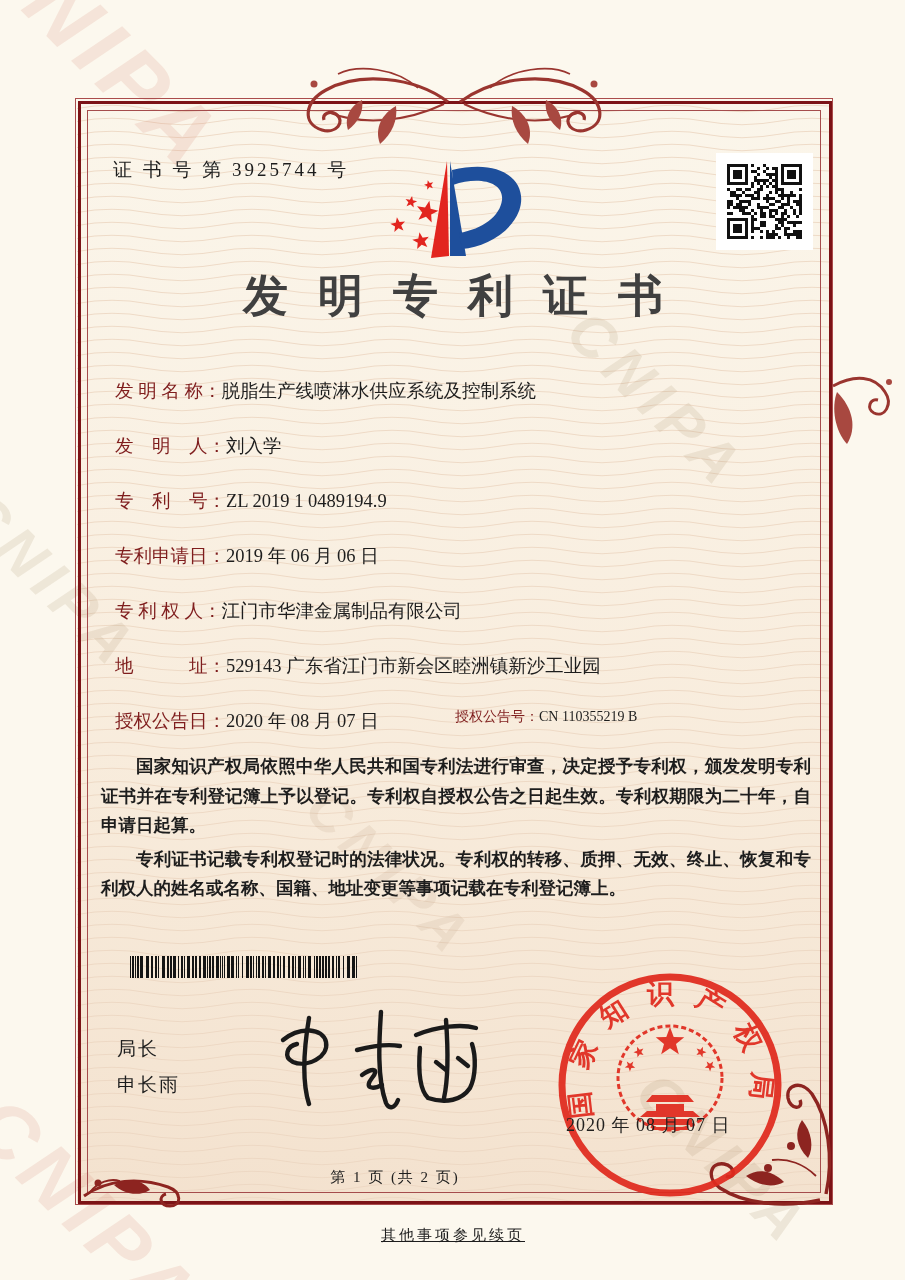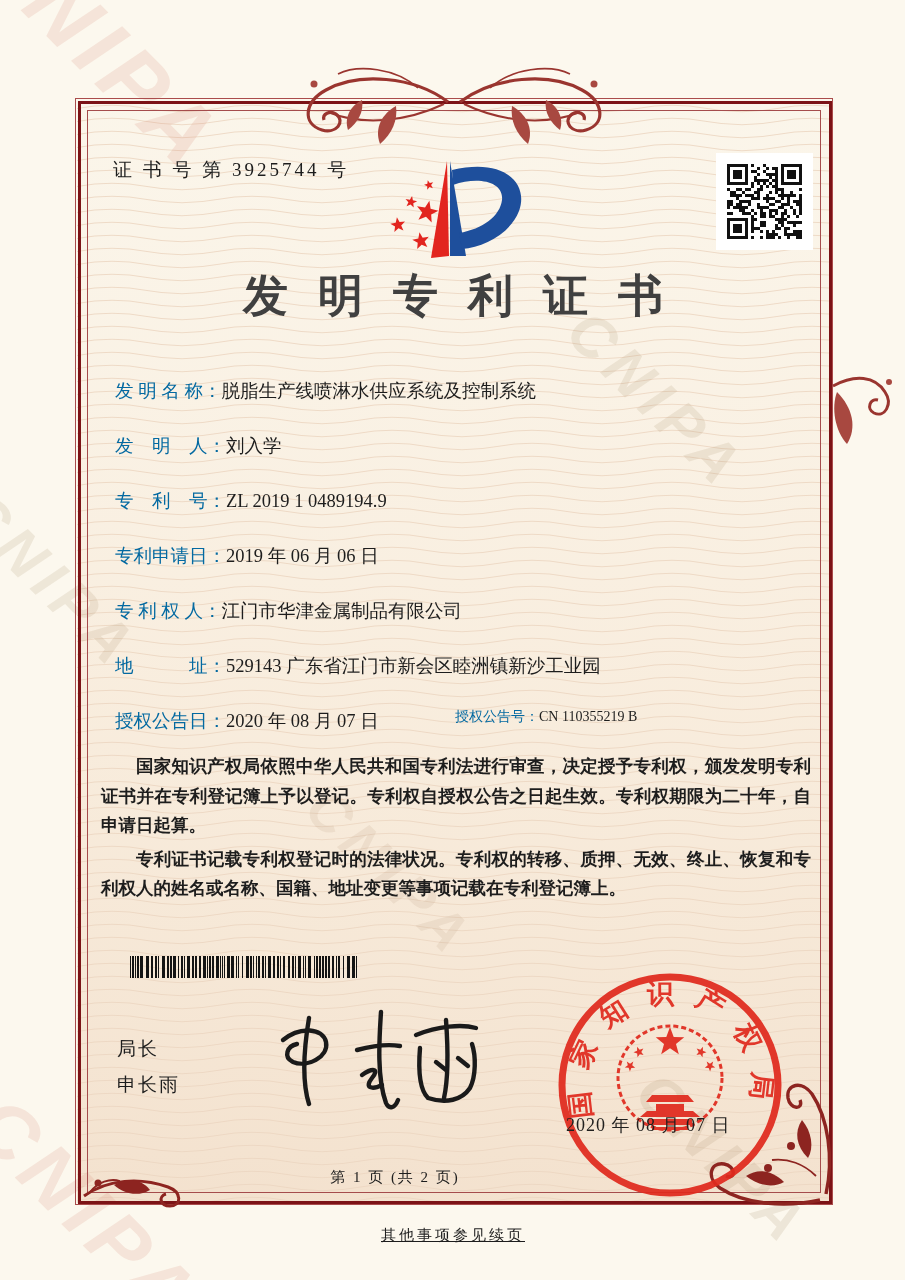--- a/index.html
+++ b/index.html
@@ -25,21 +25,21 @@
   .abs{position:absolute;z-index:4;}
   .cert-no{left:113px;top:157px;font-size:19px;letter-spacing:3px;}
   .qr-wrap{left:716px;top:153px;width:97px;height:97px;background:#ffffff;
            display:flex;align-items:center;justify-content:center;}
   .title{left:75px;top:266px;width:756px;text-align:center;font-size:45px;font-weight:bold;
          letter-spacing:30px;text-indent:30px;color:#404040;}
   .field{left:115px;font-size:18.5px;white-space:nowrap;}
   .f-name{top:378px;} .f-inv{top:433px;text-align:center;} .f-num{top:488px;} .f-file{top:543px;}
   .f-own{top:598px;text-align:center;} .f-addr{top:653px;} .f-grant{top:708px;}
   .f-grantno{left:455px;top:708px;font-size:14px;white-space:nowrap;}
-  .f-label{color:#0369a1;}
+  .f-label{color:#7f1d1d;}
   .body-text{left:97px;top:748px;width:718px;font-size:17.5px;line-height:1.69;text-align:justify;}
   .body-text p{margin:4px;text-indent:2em;font-weight:bold;}
   .bc-wrap{left:130px;top:956px;width:232px;height:22px;}
   .comm-title{left:117px;top:1036px;font-size:19px;letter-spacing:2px;}
   .comm-name{left:117px;top:1072px;font-size:19px;letter-spacing:2px;}
   .page-info{left:75px;top:1168px;width:640px;text-align:center;font-size:15px;letter-spacing:2px;}
   .cont-note{left:75px;top:1226px;width:756px;text-align:center;font-size:15px;letter-spacing:3px;text-decoration:underline;}
   
   .overlay-svg{position:absolute;left:0;top:0;width:905px;height:1280px;z-index:5;pointer-events:none;}
 </style>

